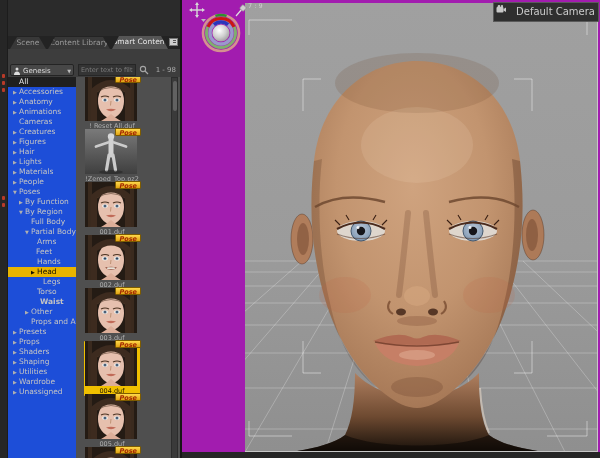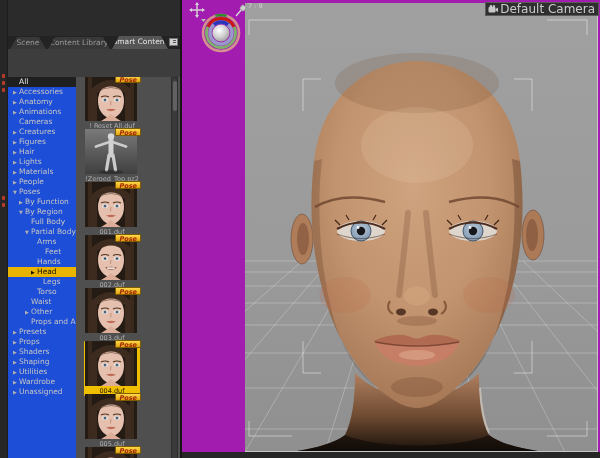--- a/index.html
+++ b/index.html
@@ -61,22 +61,22 @@
   .btab{position:absolute;top:0;height:9px;font-size:6.5px;line-height:9px;text-align:center;color:#9a9a9a;background:#3a3a3a;
         border:1px solid #262626;border-top:none;border-radius:0 0 2px 2px;}
   .btab.active{background:#525252;color:#e0e0e0;}
 
   
   .viewport{position:absolute;left:180px;top:0;width:420px;height:458px;background:#a21caf;border-left:2px solid #161616;}
   .render-area{position:absolute;left:63px;top:3px;width:353px;height:449px;background:linear-gradient(#a0a0a0 0%,#9b9b9b 55%,#8f8f8f 100%);
                border-right:1px solid #c8c8c8;border-bottom:1px solid #c8c8c8;overflow:hidden;}
   .aspect-label{position:absolute;left:66px;top:2px;font-size:6.5px;color:#cfcfcf;z-index:4;}
   .pin-icon{position:absolute;left:51px;top:3px;width:14px;height:16px;z-index:4;}
-  .camera-btn{position:absolute;right:1px;top:2px;height:14px;padding:0 3px 0 14px;background:#2f2f2f;border:1px solid #5a5a5a;
-              color:#cbcbcb;font-size:12px;line-height:10px;z-index:5;}
+  .camera-btn{position:absolute;right:1px;top:2px;height:20px;padding:0 3px 0 22px;background:#2f2f2f;border:1px solid #5a5a5a;
+              color:#cbcbcb;font-size:10px;line-height:10px;z-index:5;}
   .camera-btn svg{position:absolute;left:2px;top:2px;}
   .manip-icon{position:absolute;left:7px;top:2px;z-index:4;}
   .orbit-ball{position:absolute;left:18px;top:12px;z-index:4;}
   .bottom-strip{position:absolute;left:0;top:452px;width:420px;height:6px;background:#262626;}
 </style>
 </head>
 <body>
 
 <div id="app">
 
@@ -173,46 +173,62 @@
       <div class="tab" style="left:2px;width:36px">Scene</div>
       <div class="tab" style="left:40px;width:62px">Content Library</div>
       <div class="tab active" style="left:104px;width:56px">Smart Content</div>
       <div class="panel-menu-icon" style="left:161px">
           <i></i>
           <i></i>
         </div>
     </div>
 
 
+    <div class="toolbar">
+      <div class="ctx-dropdown">
+        <svg class="person-icon" viewBox="0 0 8 8">
+          <circle cx="4" cy="2" r="1.5" fill="#ddd"></circle>
+            <path d="M1,8 Q1,4.5 4,4.5 Q7,4.5 7,8 Z" fill="#ddd"></path>
+        </svg>
+        <span class="lbl">Genesis</span>
+        <span class="chev">▼</span>
+      </div>
+      <input class="filter-input" type="text" placeholder="Enter text to filter by..." style="">
+      <svg class="search-icon" viewBox="0 0 10 10">
+        <circle cx="4" cy="4" r="2.6" fill="none" stroke="#a5a5a5" stroke-width="1.1"></circle>
+        <line x1="6" y1="6" x2="9" y2="9" stroke="#a5a5a5" stroke-width="1.3"></line>
+      </svg>
+      <span class="count-label">1 - 98</span>
+    </div>
 
     <div class="panel-body">
       <div class="tree" id="tree">
           <div class="tree-row sel-dark" style="padding-left: 5px;"><span class="arrow"></span><span>All</span></div>
           <div class="tree-row" style="padding-left: 5px;"><span class="arrow">▶</span><span>Accessories</span></div>
           <div class="tree-row" style="padding-left: 5px;"><span class="arrow">▶</span><span>Anatomy</span></div>
           <div class="tree-row" style="padding-left: 5px;"><span class="arrow">▶</span><span>Animations</span></div>
           <div class="tree-row" style="padding-left: 5px;"><span class="arrow"></span><span>Cameras</span></div>
           <div class="tree-row" style="padding-left: 5px;"><span class="arrow">▶</span><span>Creatures</span></div>
           <div class="tree-row" style="padding-left: 5px;"><span class="arrow">▶</span><span>Figures</span></div>
           <div class="tree-row" style="padding-left: 5px;"><span class="arrow">▶</span><span>Hair</span></div>
           <div class="tree-row" style="padding-left: 5px;"><span class="arrow">▶</span><span>Lights</span></div>
           <div class="tree-row" style="padding-left: 5px;"><span class="arrow">▶</span><span>Materials</span></div>
           <div class="tree-row" style="padding-left: 5px;"><span class="arrow">▶</span><span>People</span></div>
           <div class="tree-row" style="padding-left: 5px;"><span class="arrow">▼</span><span>Poses</span></div>
           <div class="tree-row" style="padding-left: 11px;"><span class="arrow">▶</span><span>By Function</span></div>
           <div class="tree-row" style="padding-left: 11px;"><span class="arrow">▼</span><span>By Region</span></div>
           <div class="tree-row" style="padding-left: 17px;"><span class="arrow"></span><span>Full Body</span></div>
           <div class="tree-row" style="padding-left: 17px;"><span class="arrow">▼</span><span>Partial Body</span></div>
           <div class="tree-row" style="padding-left: 23px;"><span class="arrow"></span><span>Arms</span></div>
-          <div class="tree-row" style="padding-left: 31px;"><span class="arrow"></span><span>Feet</span></div>
+          <div class="tree-row" style="padding-left: 22px;"><span class="arrow"></span><span>Feet</span></div>
           <div class="tree-row" style="padding-left: 23px;"><span class="arrow"></span><span>Hands</span></div>
           <div class="tree-row sel-accent" style="padding-left: 23px;"><span class="arrow">▶</span><span>Head</span></div>
           <div class="tree-row" style="padding-left: 29px;"><span class="arrow"></span><span>Legs</span></div>
           <div class="tree-row" style="padding-left: 23px;"><span class="arrow"></span><span>Torso</span></div>
-          <div class="tree-row" style="padding-left: 17px;"><span class="arrow"></span><span>Waist</span></div>
+          <div class="tree-row" style="padding-left: 26px; font-weight: bold;"><span class="arrow"></span><span>Waist</span></div>
           <div class="tree-row" style="padding-left: 17px;"><span class="arrow">▶</span><span>Other</span></div>
           <div class="tree-row" style="padding-left: 17px;"><span class="arrow"></span><span>Props and Accessor...</span></div>
           <div class="tree-row" style="padding-left: 5px;"><span class="arrow">▶</span><span>Presets</span></div>
           <div class="tree-row" style="padding-left: 5px;"><span class="arrow">▶</span><span>Props</span></div>
           <div class="tree-row" style="padding-left: 5px;"><span class="arrow">▶</span><span>Shaders</span></div>
           <div class="tree-row" style="padding-left: 5px;"><span class="arrow">▶</span><span>Shaping</span></div>
           <div class="tree-row" style="padding-left: 5px;"><span class="arrow">▶</span><span>Utilities</span></div>
           <div class="tree-row" style="padding-left: 5px;"><span class="arrow">▶</span><span>Wardrobe</span></div>
           <div class="tree-row" style="padding-left: 5px;"><span class="arrow">▶</span><span>Unassigned</span></div>
         </div>

